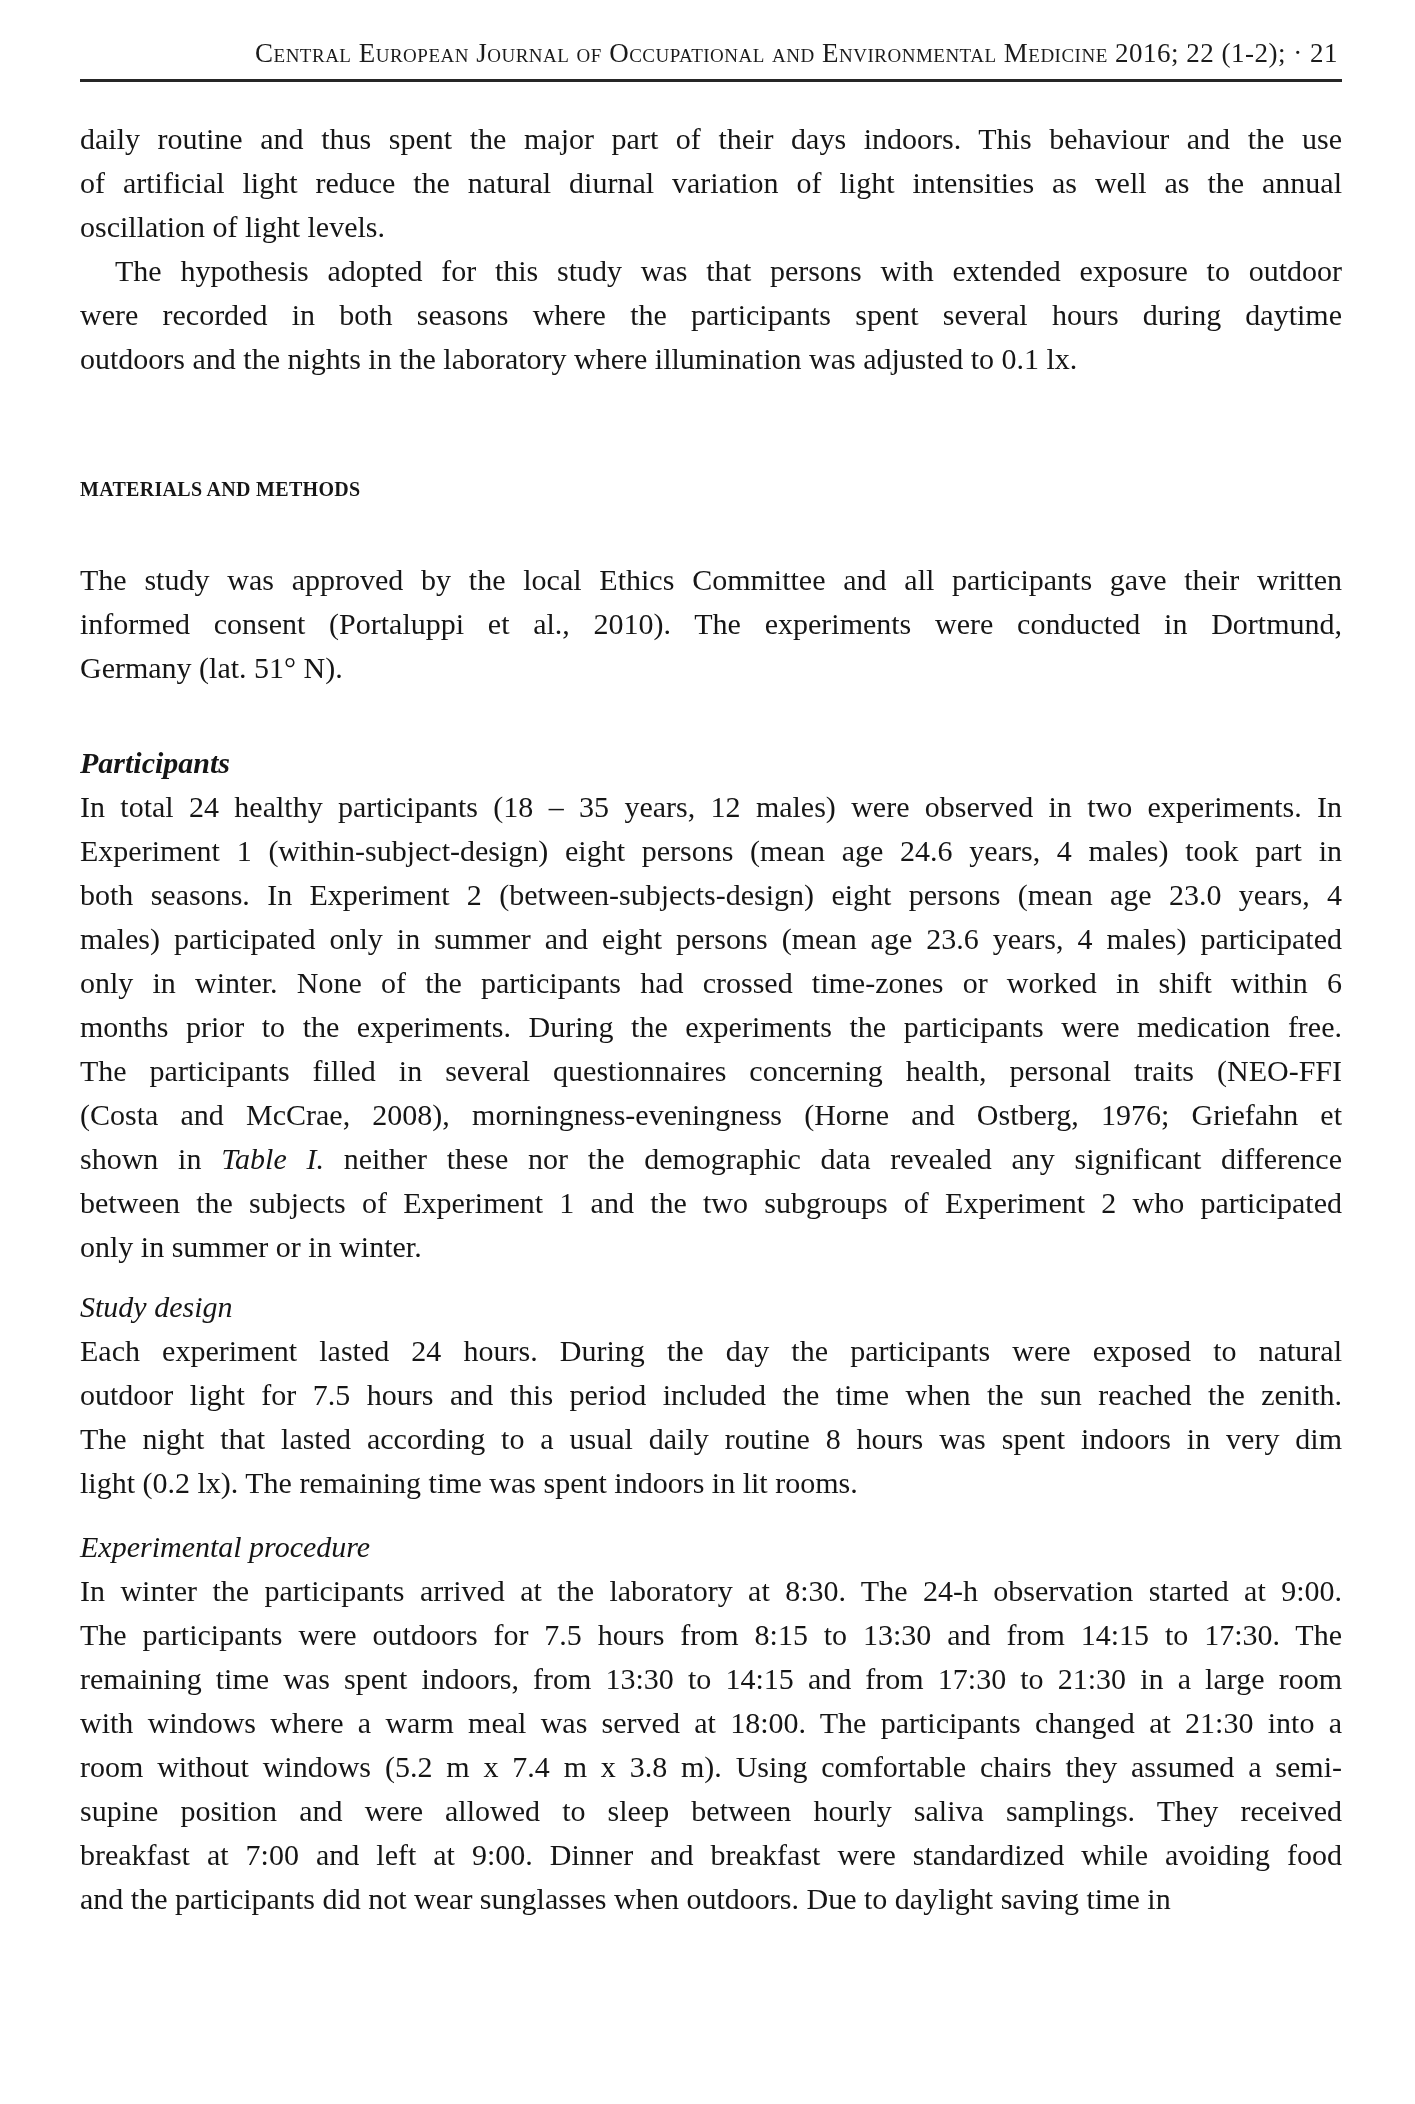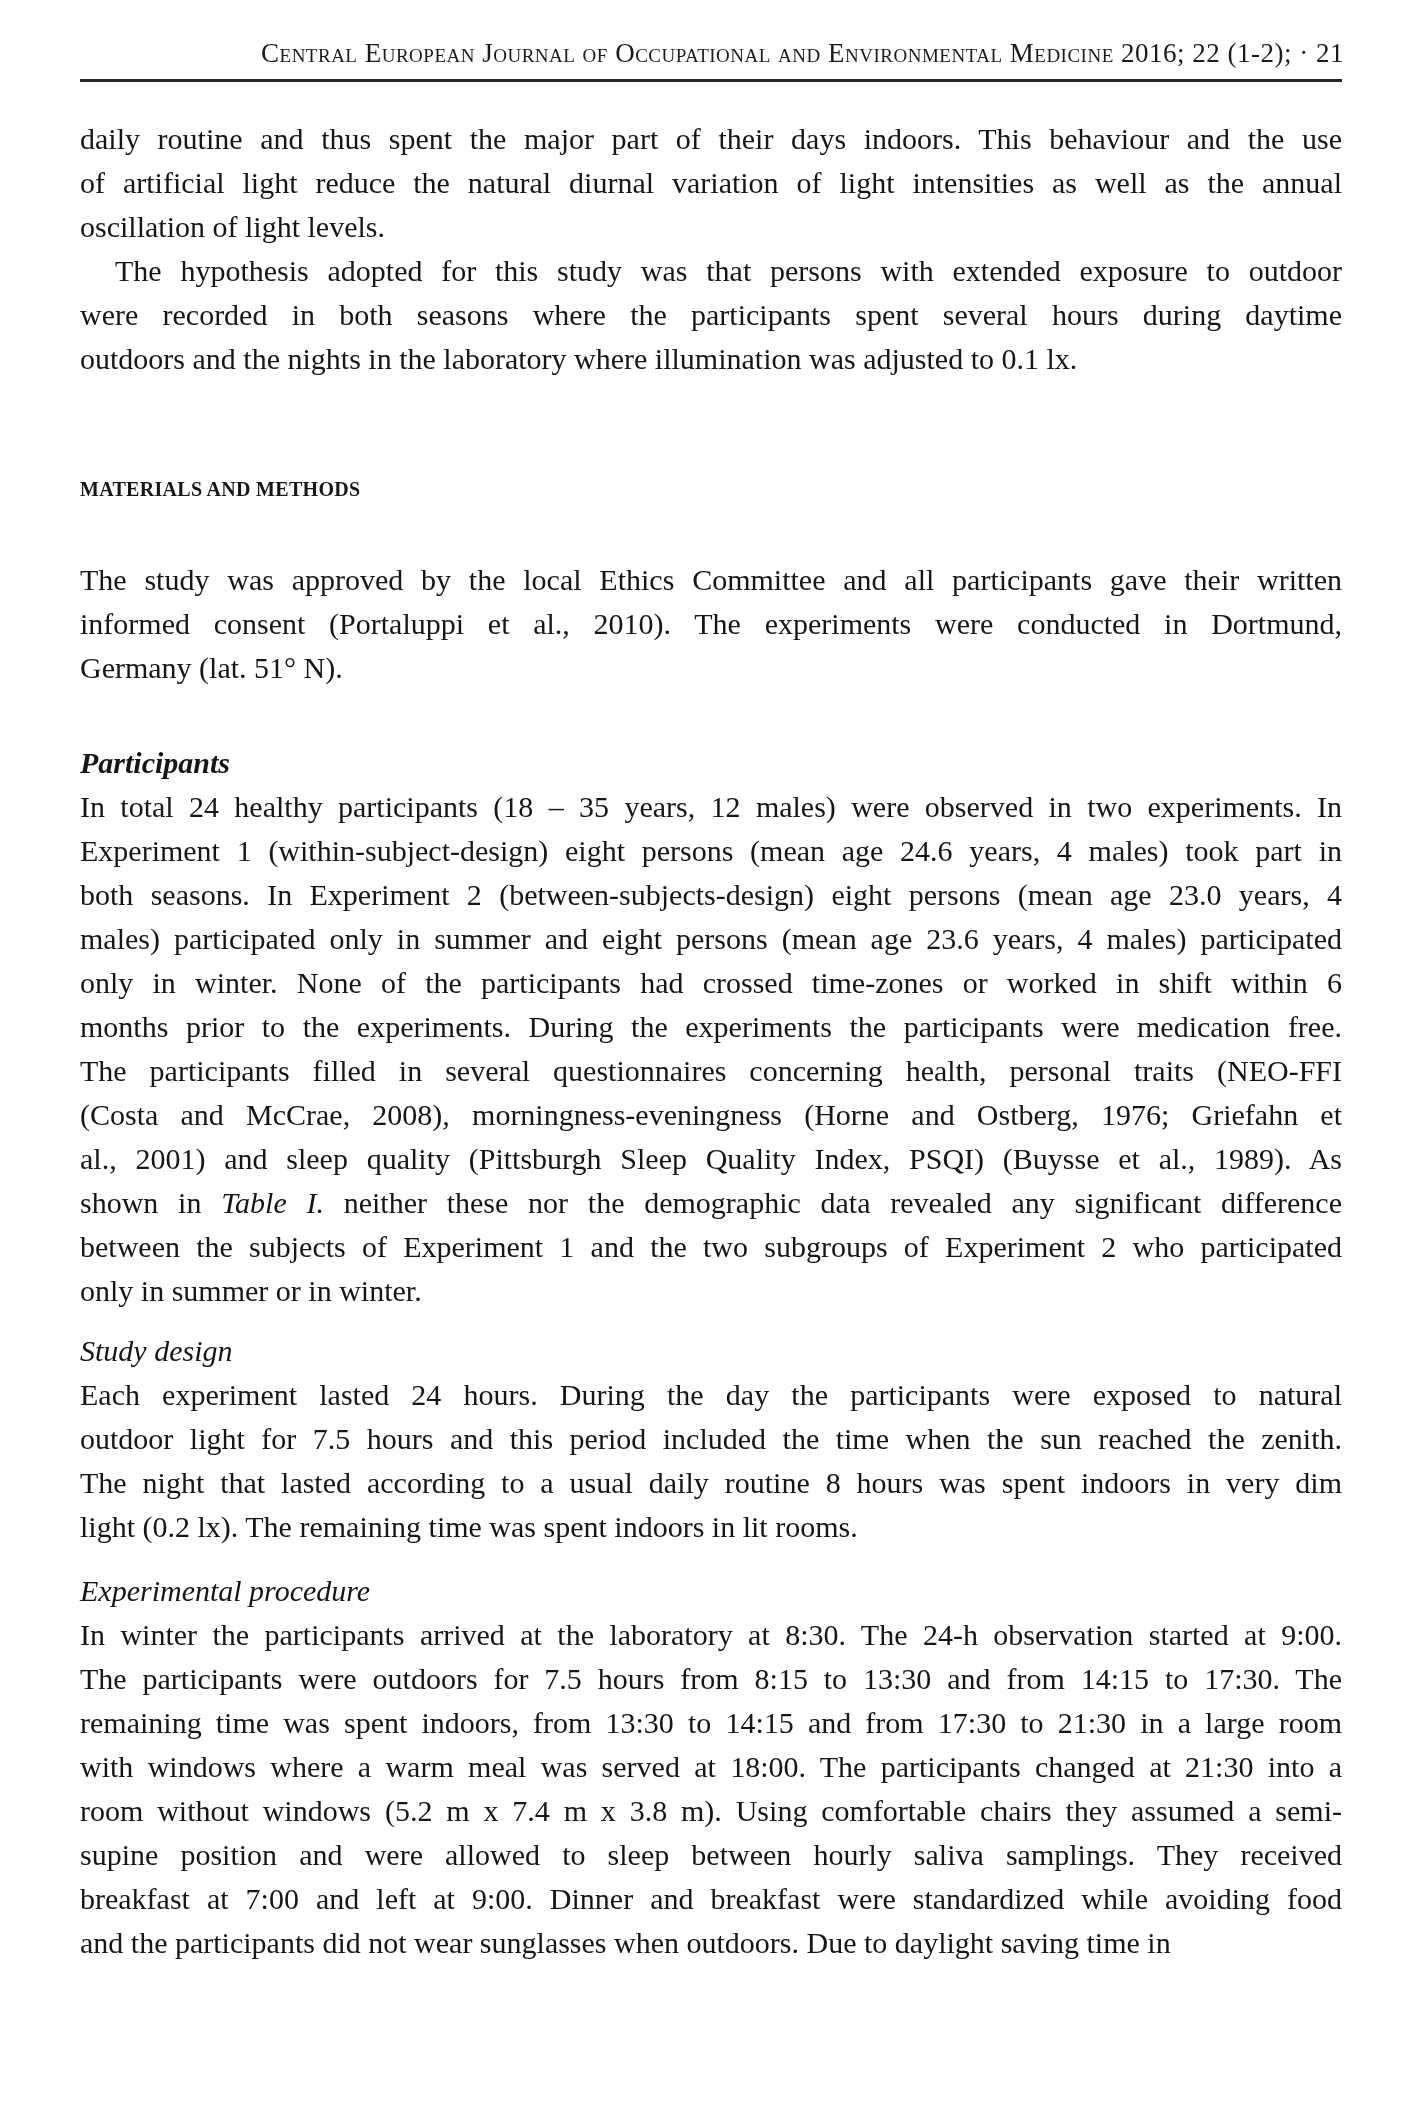--- a/index.html
+++ b/index.html
@@ -15,21 +15,21 @@
   }
   .content {
     position: absolute;
     left: 80px;
     top: 0;
     width: 1262px;
   }
   .running-head {
     position: absolute;
     top: 36px;
-    left: 14px;
+    left: 8px;
     width: 1262px;
     box-sizing: border-box;
     padding-right: 12px;
     text-align: right;
     font-size: 27px;
     line-height: 34px;
     font-variant: small-caps;
     letter-spacing: 0.5px;
     white-space: nowrap;
     color: #1b1b1b;
@@ -109,21 +109,20 @@
 
       <div class="para">
           <div class="line just"><span>In total 24 healthy participants (18 – 35 years, 12 males) were observed in two experiments. In</span></div>
           <div class="line just"><span>Experiment 1 (within-subject-design) eight persons (mean age 24.6 years, 4 males) took part in</span></div>
           <div class="line just"><span>both seasons. In Experiment 2 (between-subjects-design) eight persons (mean age 23.0 years, 4</span></div>
           <div class="line just"><span>males) participated only in summer and eight persons (mean age 23.6 years, 4 males) participated</span></div>
           <div class="line just"><span>only in winter. None of the participants had crossed time-zones or worked in shift within 6</span></div>
           <div class="line just"><span>months prior to the experiments. During the experiments the participants were medication free.</span></div>
           <div class="line just"><span>The participants filled in several questionnaires concerning health, personal traits (NEO-FFI</span></div>
           <div class="line just"><span>(Costa and McCrae, 2008), morningness-eveningness (Horne and Ostberg, 1976; Griefahn et</span></div>
-          <div class="line just"><span>al., 2001) and sleep quality (Pittsburgh Sleep Quality Index, PSQI) (Buysse et al., 1989). As</span></div>
           <div class="line just"><span>shown in </span><span class="it">Table I.</span><span> neither these nor the demographic data revealed any significant difference</span></div>
           <div class="line just"><span>between the subjects of Experiment 1 and the two subgroups of Experiment 2 who participated</span></div>
           <div class="line"><span>only in summer or in winter.</span></div>
         </div>
 
       <div class="h2 mt-studydesign">Study design</div>
 
       <div class="para">
           <div class="line just"><span>Each experiment lasted 24 hours. During the day the participants were exposed to natural</span></div>
           <div class="line just"><span>outdoor light for 7.5 hours and this period included the time when the sun reached the zenith.</span></div>

